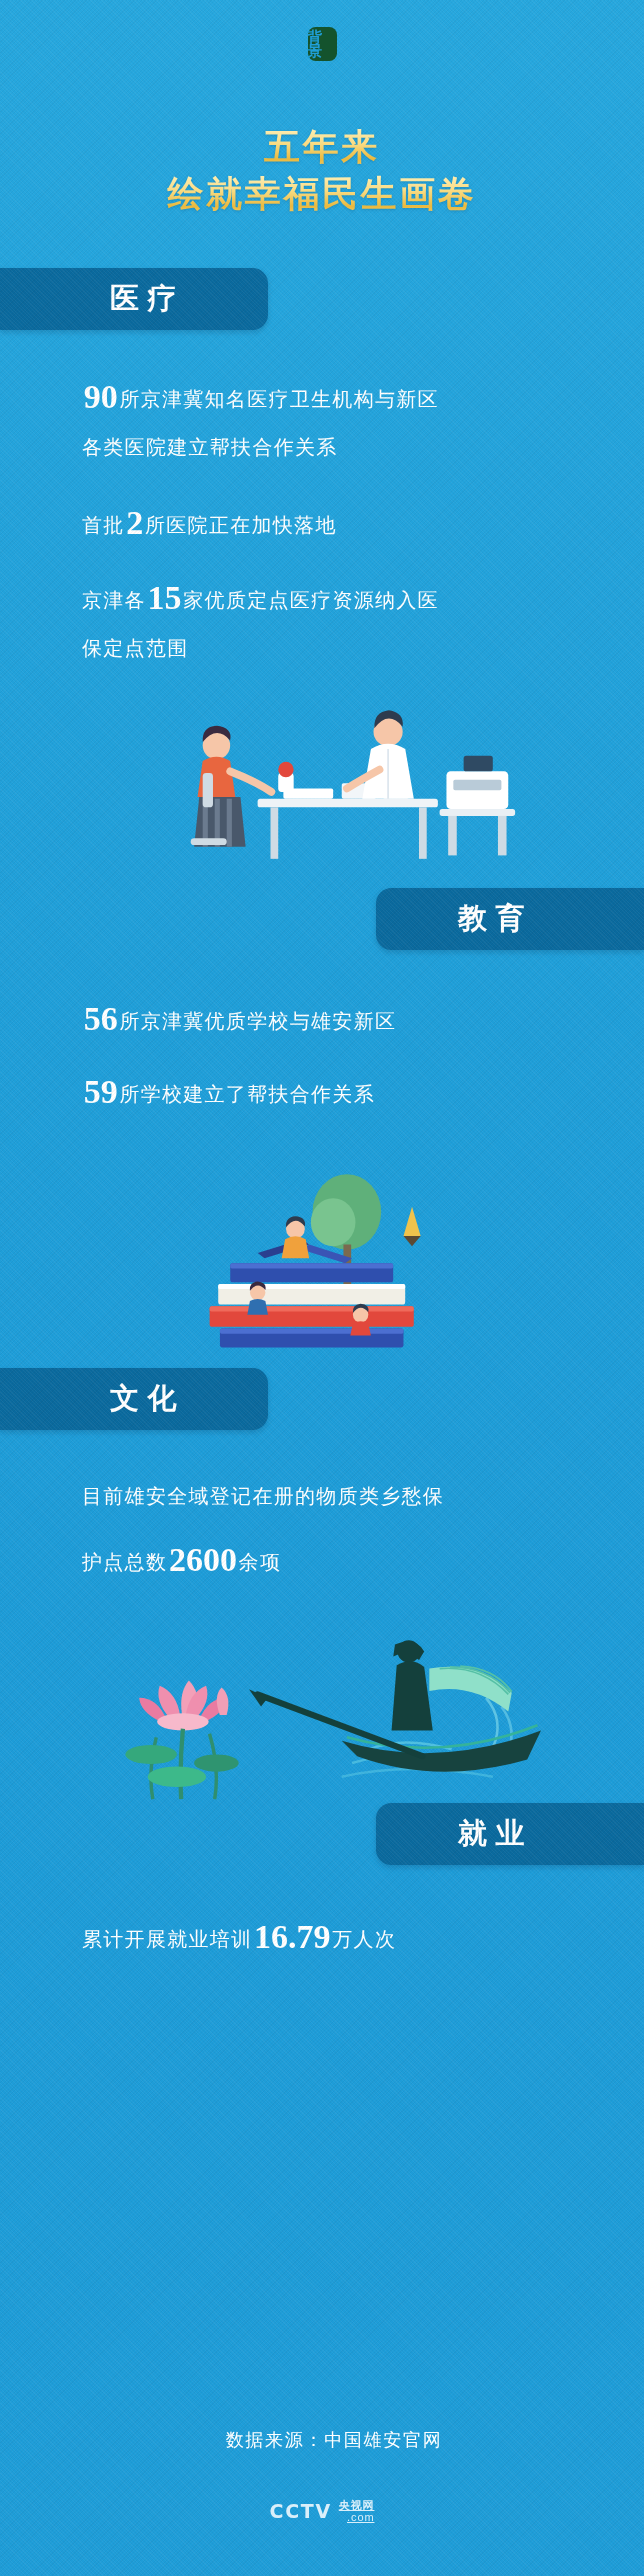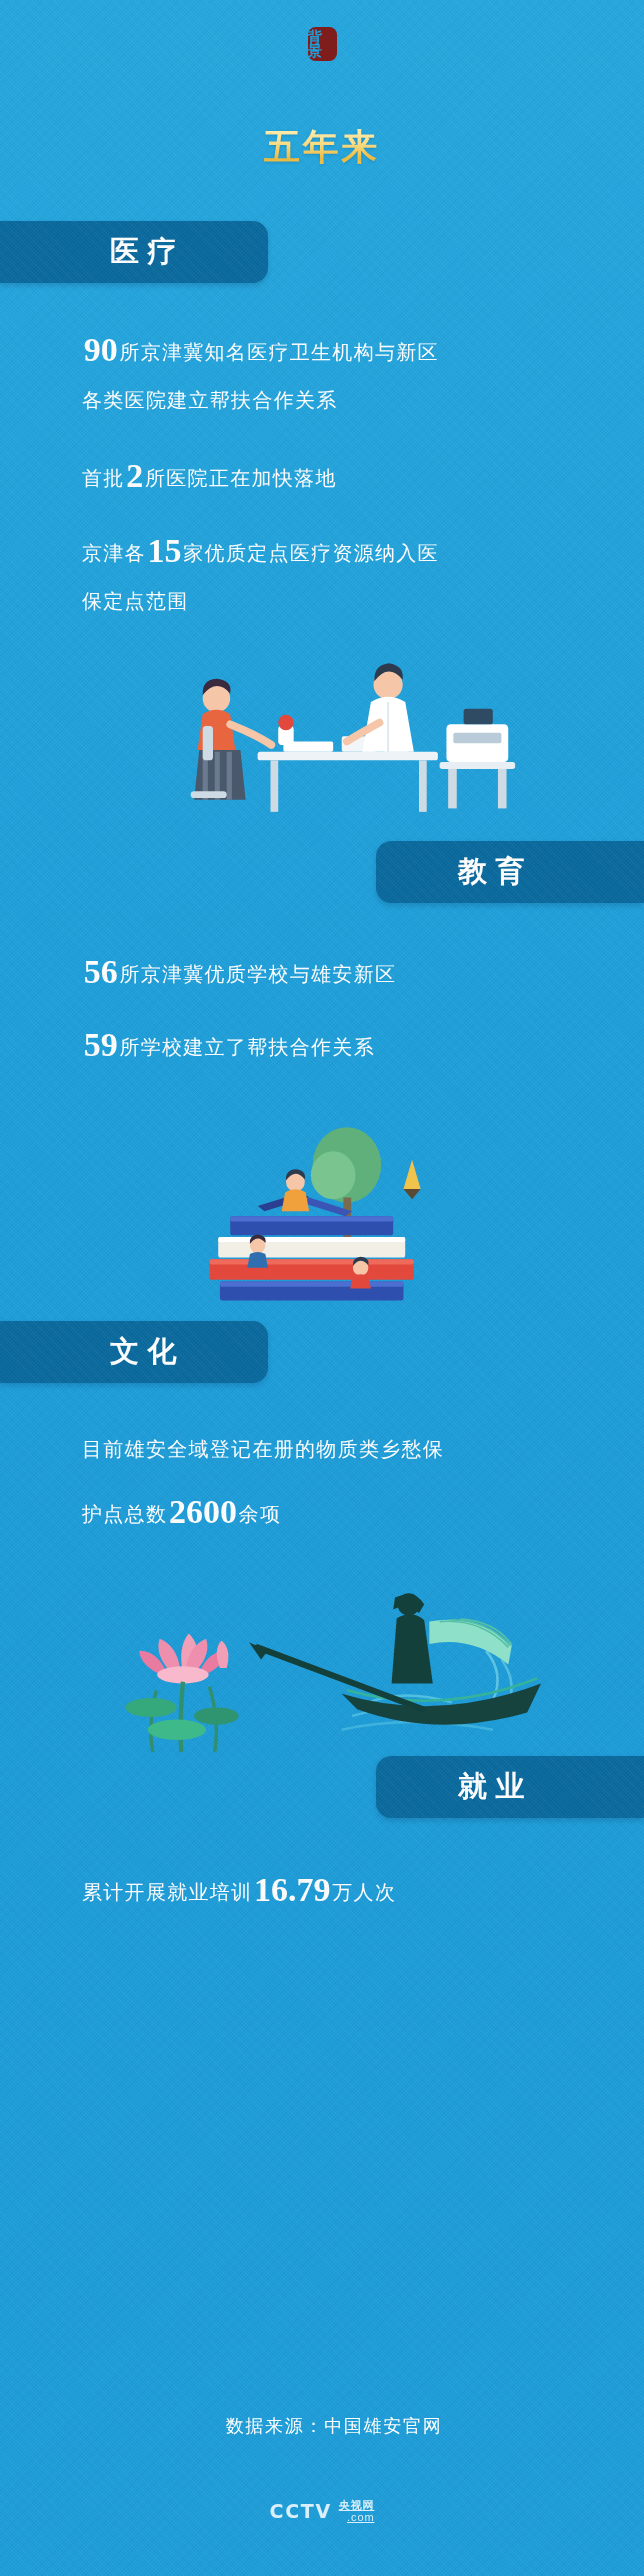--- a/index.html
+++ b/index.html
@@ -34,21 +34,21 @@
     font-family:"DejaVu Sans","Liberation Sans",sans-serif;
     font-size:38px; font-weight:bold; letter-spacing:0.9px;
     color:#ffffff; line-height:1; text-shadow:0 0.9px 0 rgba(0,0,0,.08);
   }
   .logo-tagline{
     margin-top:7.7px; font-size:10.7px; letter-spacing:4.3px;
     color:#d7ecf8; font-weight:normal; white-space:nowrap;
   }
   .logo-badge{
     margin-top:5.2px; width:29px; height:34px; border-radius:7.7px;
-    background:#7f1d1d; color:#1f9fd9;
+    background:#14532d; color:#1f9fd9;
     display:flex; align-items:center; justify-content:center;
     font-size:14.6px; font-weight:bold; line-height:1;
   }
 
   
   .title-wrap{ text-align:center; margin-top:22px; }
   .title-line{
     font-family:"DejaVu Sans","Liberation Sans",sans-serif;
     font-weight:bold; line-height:1.22; letter-spacing:2.6px;
     background:linear-gradient(180deg,#fdf2c0 0%,#f9dc84 42%,#e9b93f 78%,#f3d072 100%);
@@ -100,21 +100,21 @@
   
   .footer{
     position:absolute; left:0; right:0; bottom:0;
     padding-bottom:53px; text-align:center;
   }
   .source{
     font-family:"Liberation Serif","DejaVu Serif",serif;
     font-size:18px; letter-spacing:1.7px; color:#ffffff;padding-left:24px;
   }
   .cctv{
-    margin-top:61px; display:flex; align-items:center; justify-content:center; gap:6.9px;
+    margin-top:47px; display:flex; align-items:center; justify-content:center; gap:6.9px;
     opacity:.92;
   }
   .cctv-mark{
     font-family:"DejaVu Sans","Liberation Sans",sans-serif;
     font-size:19px; font-weight:bold; letter-spacing:1.7px; color:#eaf6fd;
   }
   .cctv-cn{
     font-size:11px; color:#eaf6fd; line-height:1.1; text-align:right;text-decoration:underline;
   }
   .cctv-cn .cn1{ display:block; letter-spacing:0.9px; font-weight:bold;}
@@ -127,20 +127,21 @@
 <div class="bg-texture"></div>
 
 <div class="header">
   <div class="logo-row">
     <div class="logo-badge">背景</div>
   </div>
 </div>
 
 <div class="title-wrap">
   <div class="title-line l1">五年来</div>
+  <div class="title-line l2">绘就幸福民生画卷</div>
 </div>
 
 <div style="margin-top:52px;">
   <div class="pill left">
     <span class="pill-text">医疗</span>
   </div>
 </div>
 
 <div class="copy" style="margin-top:36px;">
   <p>

